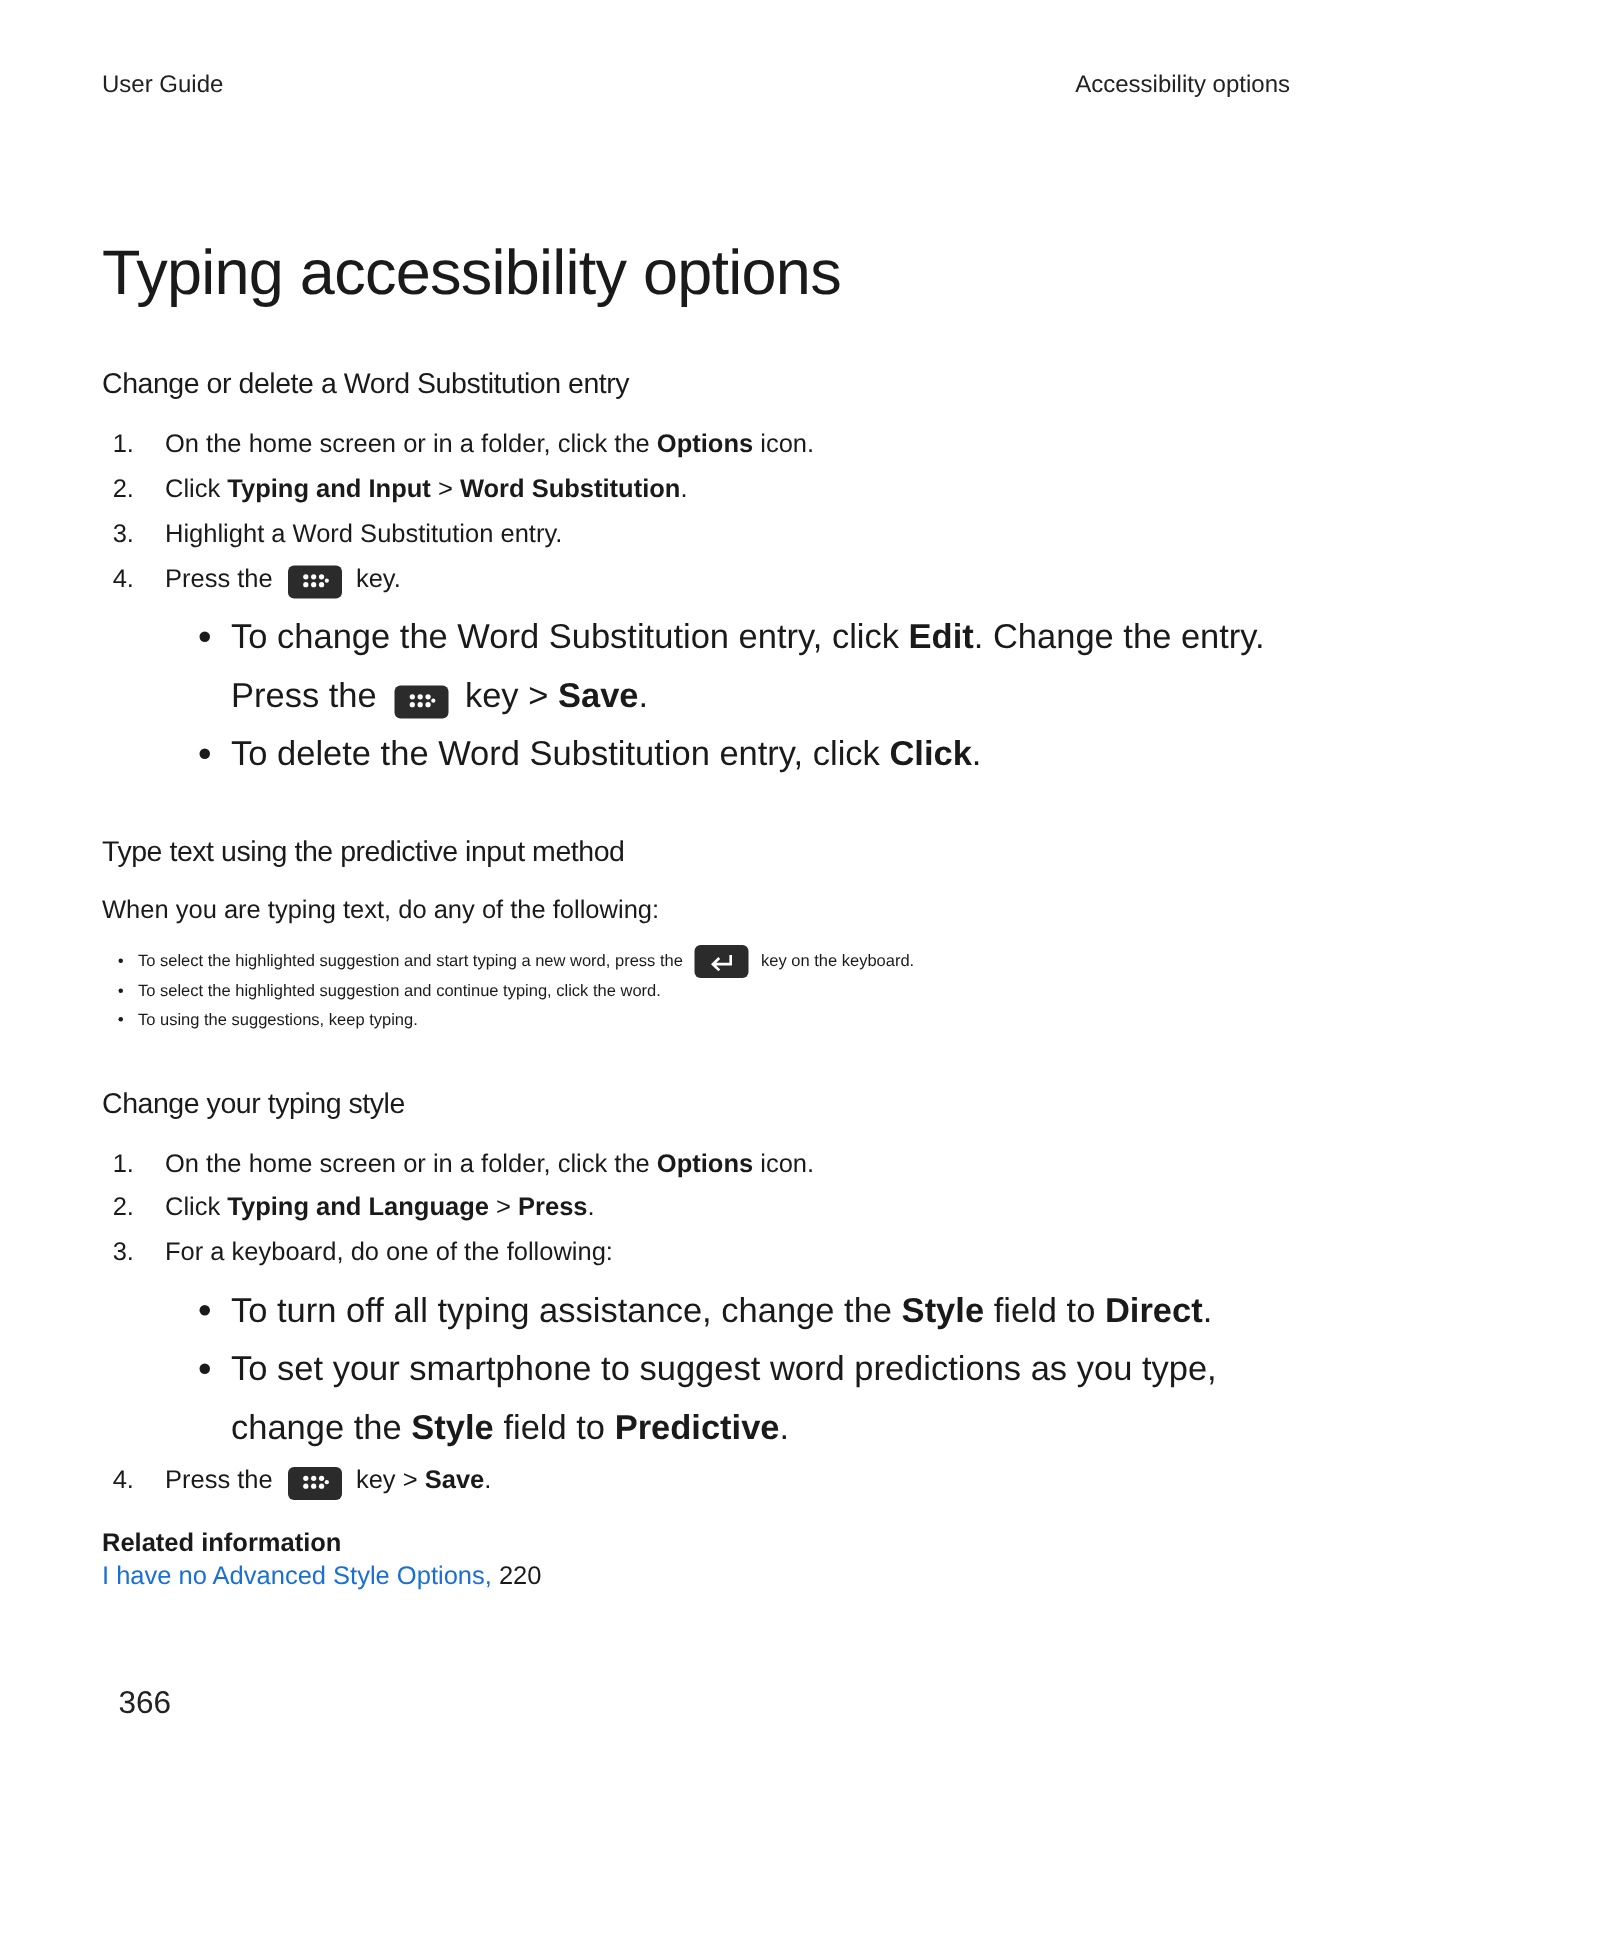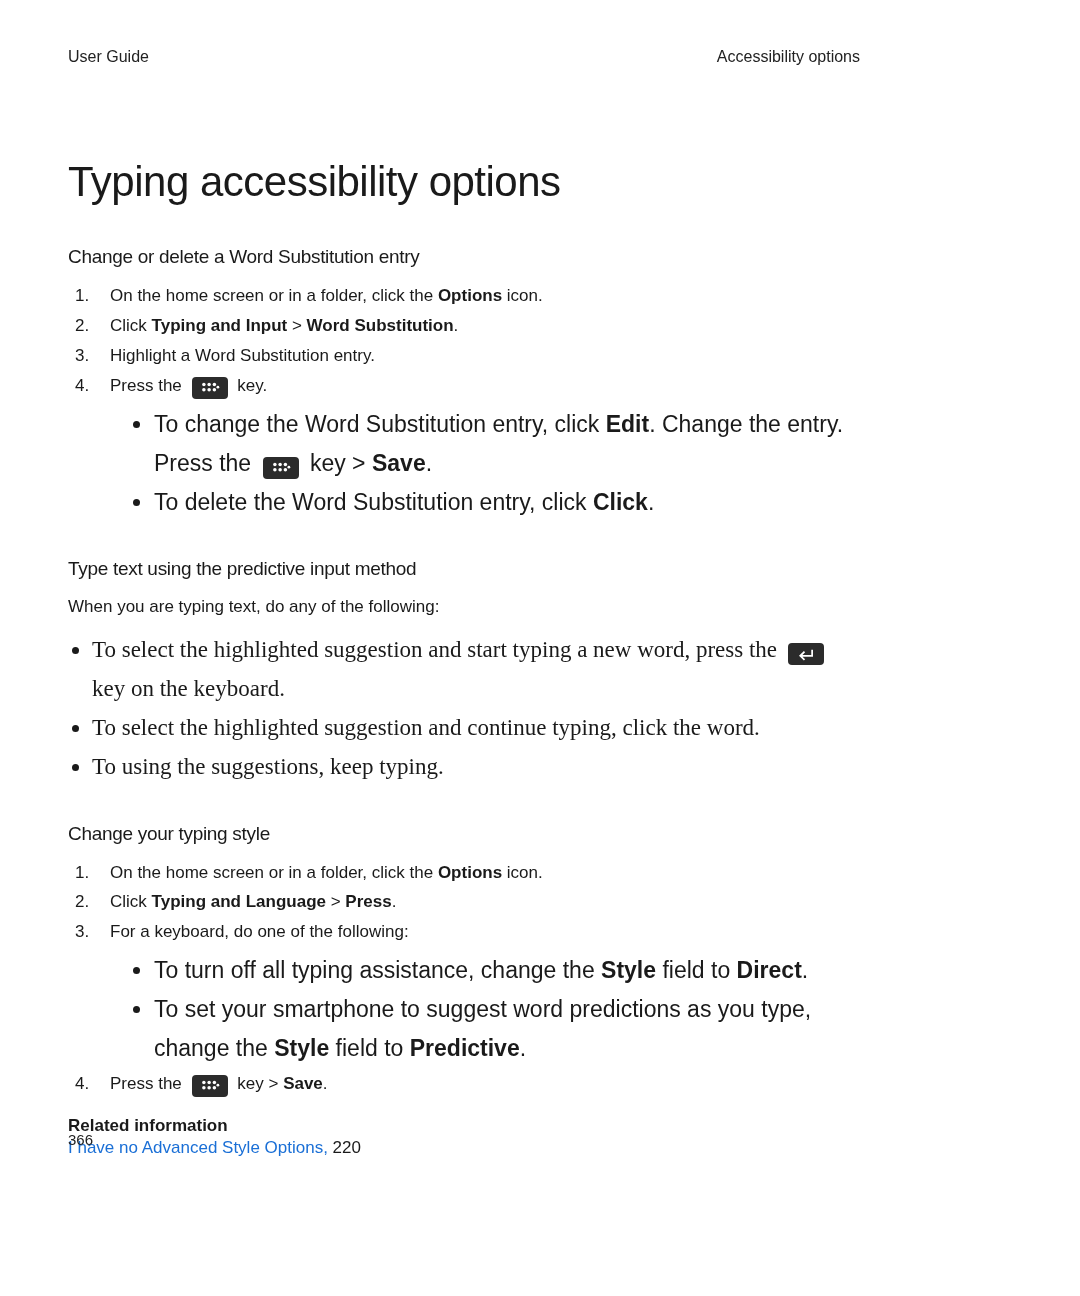--- a/index.html
+++ b/index.html
@@ -55,40 +55,39 @@
     list-style: disc;
     margin: 4px 0 0 20px;
     padding-left: 24px;
     font-size: 23px;
     line-height: 1.7;
   }
   ul.top-bullets {
     list-style: disc;
     margin: 6px 0 0 0;
     padding-left: 24px;
-    font-size: 23px;
+    font-size: 11px;
     line-height: 1.7;
-    font-family: Liberation Serif, serif;
   }
   .bold { font-weight: 700; }
   .link { color: #1a6fd6; }
   .related {
     font-weight: 700;
     font-size: 17px;
     margin-top: 18px;
   }
   .related-line {
     font-size: 17px;
     margin-top: 2px;
   }
   .page-number {
     position: absolute;
-    left: 68px;
+    left: 79px;
     bottom: 148px;
-    font-size: 15px;
+    font-size: 21px;
     color: #222;
   }
   
   .key {
     display: inline-flex;
     align-items: center;
     justify-content: center;
     width: 36px;
     height: 22px;
     border-radius: 4px;

